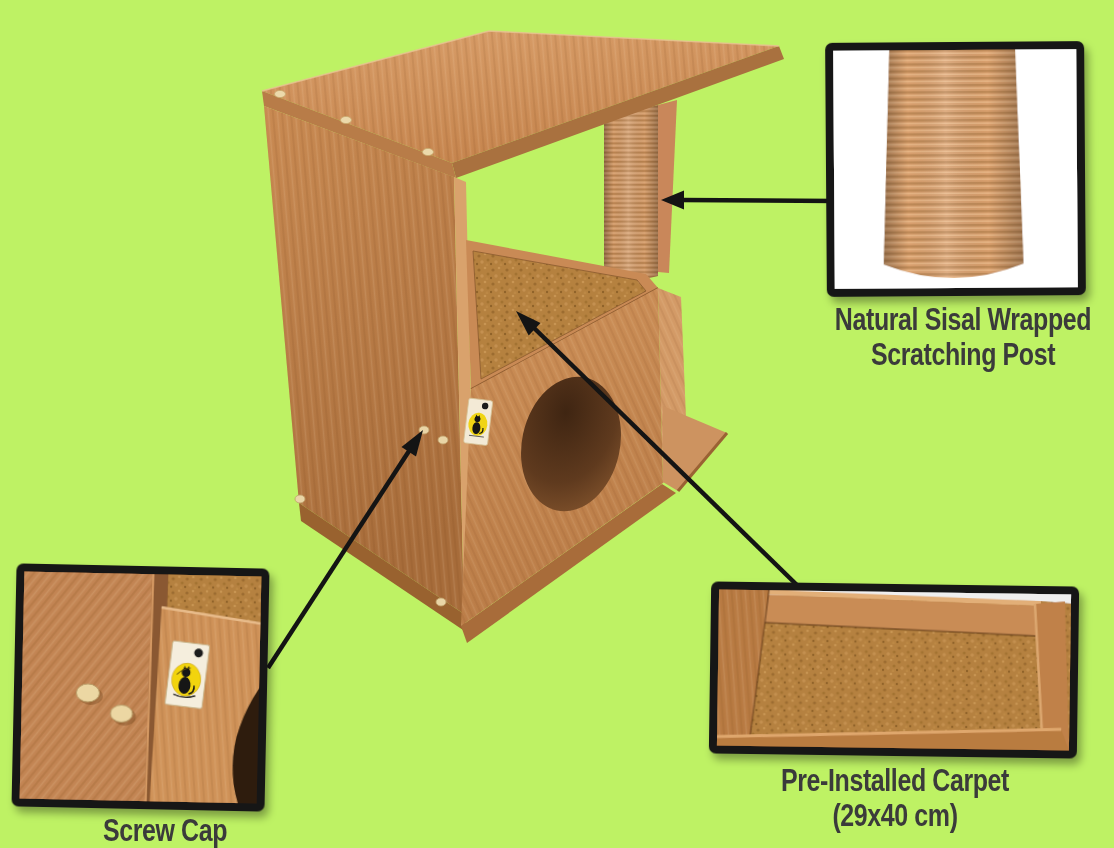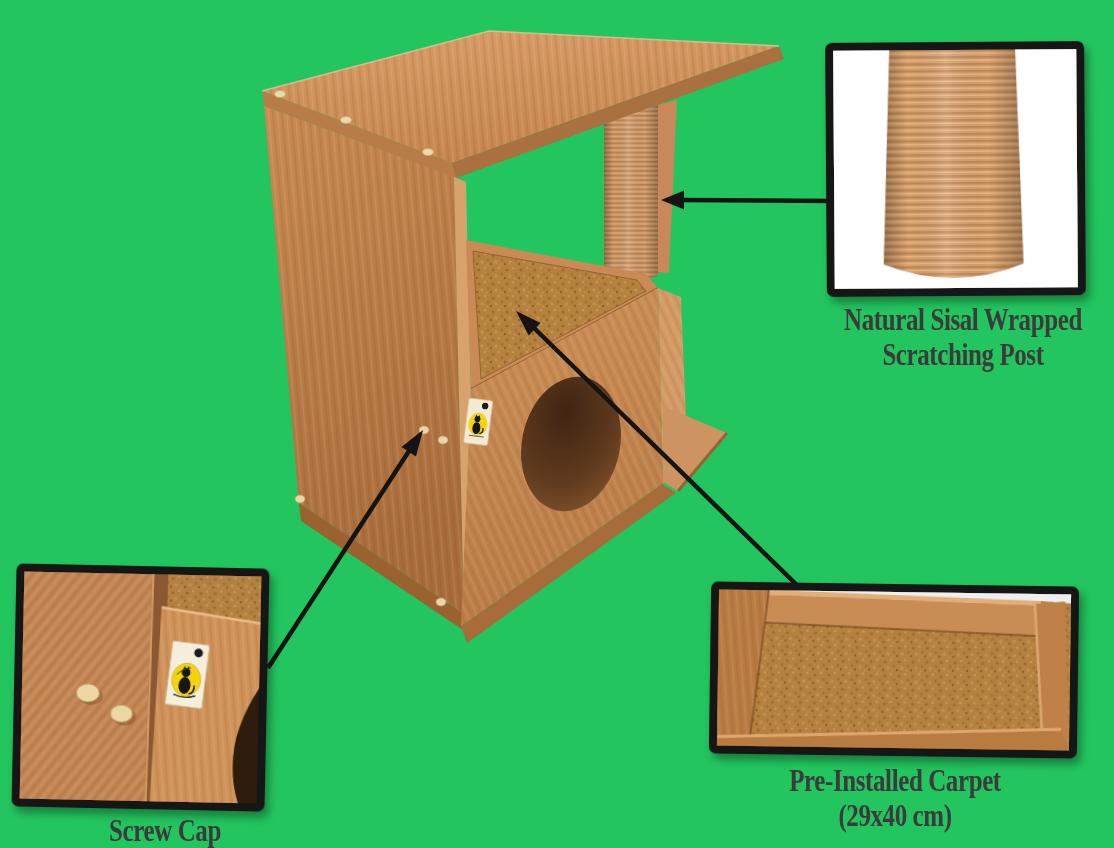--- a/index.html
+++ b/index.html
@@ -1,17 +1,17 @@
 <!DOCTYPE html>
 <html><head>
 <meta charset="utf-8">
 <style>
   html,body{margin:0;padding:0;background:#fff;}
-  .stage{position:relative;width:1114px;height:848px;background:#22c55e;overflow:hidden;
-         font-family:Liberation Serif, serif;}
+  .stage{position:relative;width:1114px;height:848px;background:#bef264;overflow:hidden;
+         font-family:Liberation Sans, sans-serif;}
   .stage svg{position:absolute;left:0;top:0;}
   .caption{position:absolute;text-align:center;font-weight:700;font-size:32px;line-height:1.08;
            color:#3b3b3b;letter-spacing:-0.5px;transform:scaleX(0.78);transform-origin:center top;}
   .cap-line{display:block;}
 </style>
 </head>
 <body>
 
 <div class="stage">
 

